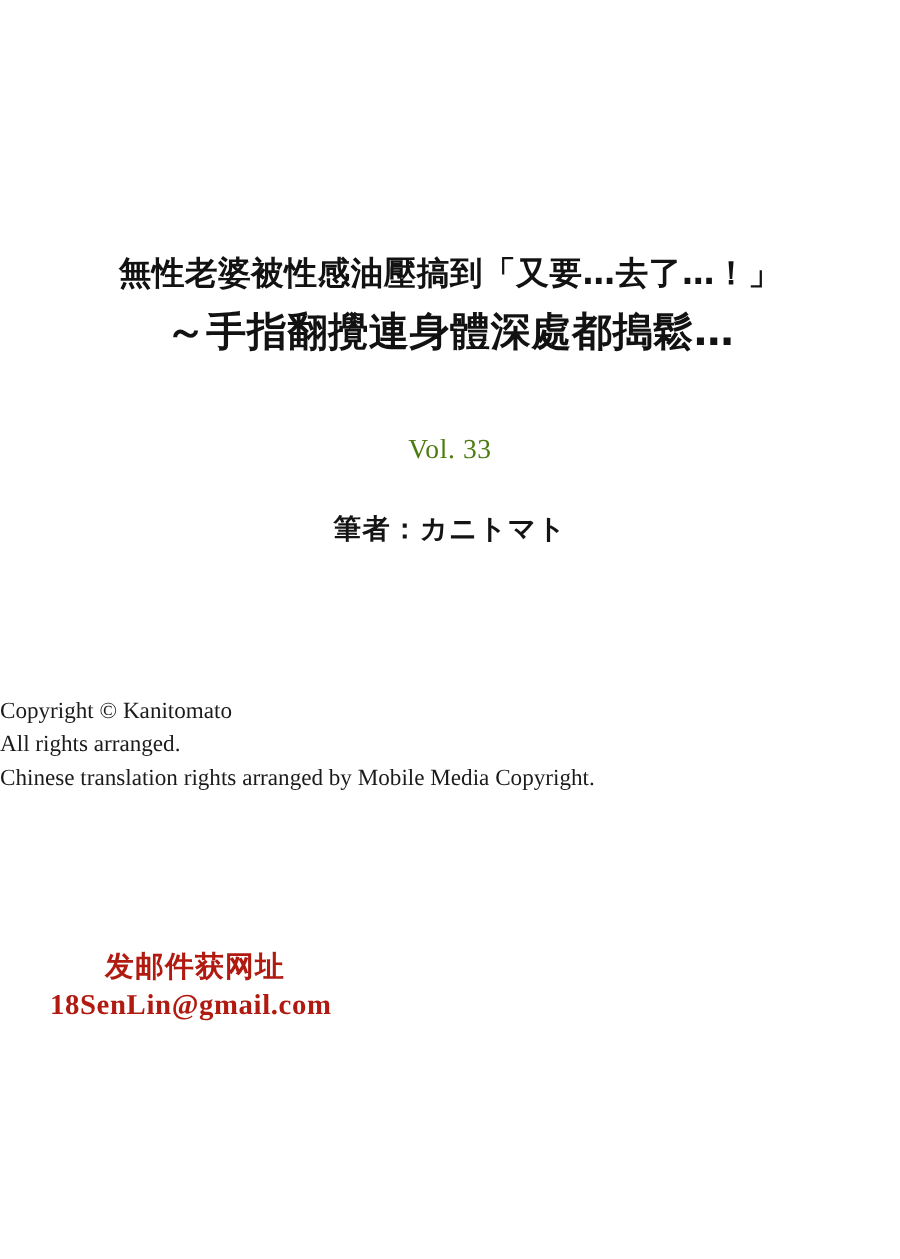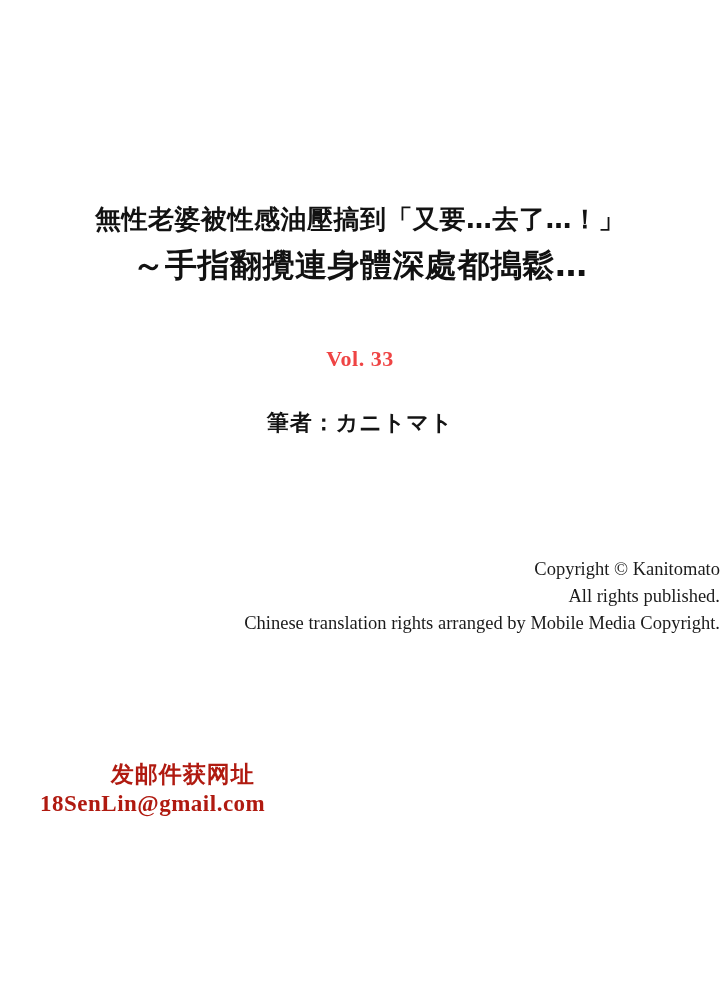--- a/index.html
+++ b/index.html
@@ -44,40 +44,40 @@
     line-height: 46px;
     letter-spacing: 0.5px;
     white-space: nowrap;
   }
 
   
   .volume {
     margin-top: 58px;
     font-family: "Liberation Serif", serif;
     font-size: 22px;
-    font-weight: bold;
-    color: #ef4444;
+    font-weight: normal;
+    color: #4d7c0f;
     letter-spacing: 0.5px;
   }
 
   
   .author {
     margin-top: 36px;
     font-family: "DejaVu Sans", sans-serif;
     font-size: 22px;
     font-weight: bold;
     color: #141414;
     letter-spacing: 1px;
   }
 
   
   .copyright-block {
     margin-top: 118px;
     width: 100%;
-    text-align: right;
+    text-align: left;
     color: #1b1b1b;
     font-family: "Liberation Serif", serif;
     font-size: 18.5px;
     line-height: 27px;
   }
   .copyright-line {
     white-space: nowrap;
   }
 
   
@@ -87,22 +87,21 @@
     bottom: 0px;
     text-align: left;
     color: #b01a10;
     font-family: "DejaVu Sans", sans-serif;
     font-weight: bold;
   }
   .watermark-line1 {
     font-size: 23px;
     line-height: 30px;
     letter-spacing: 1px;
-    margin-left: 60px;
-    text-align: center;
+    margin-left: 44px;
   }
   .watermark-line2 {
     font-size: 23px;
     line-height: 30px;
     letter-spacing: 0.5px;
     font-family: "Liberation Serif", serif;
   }
 </style>
 </head>
 <body>
@@ -113,21 +112,21 @@
     <div class="title-line">無性老婆被性感油壓搞到「又要…去了…！」</div>
     <div class="title-line-2">～手指翻攪連身體深處都搗鬆…</div>
   </div>
 
   <div class="volume">Vol. 33</div>
 
   <div class="author">筆者：カニトマト</div>
 
   <div class="copyright-block">
     <div class="copyright-line">Copyright © Kanitomato</div>
-    <div class="copyright-line">All rights published.</div>
+    <div class="copyright-line">All rights arranged.</div>
     <div class="copyright-line">Chinese translation rights arranged by Mobile Media Copyright.</div>
   </div>
 
   <div class="watermark">
     <div class="watermark-line1">发邮件获网址</div>
     <div class="watermark-line2">18SenLin@gmail.com</div>
   </div>
 
 </div>
 

